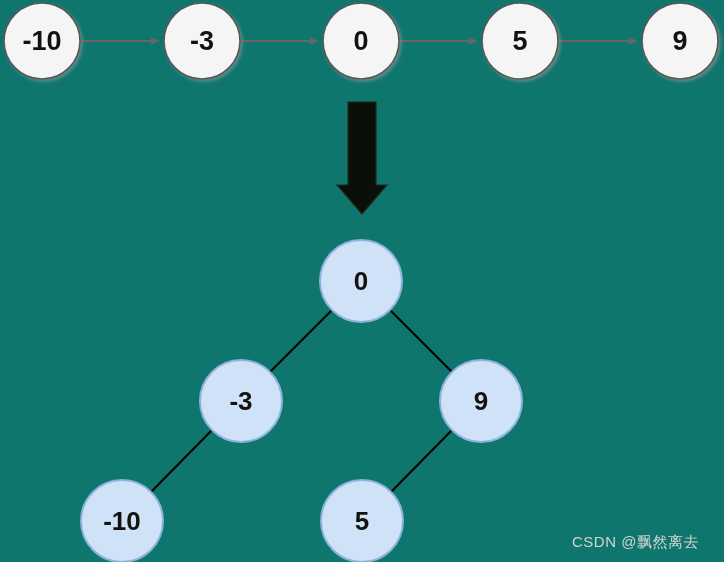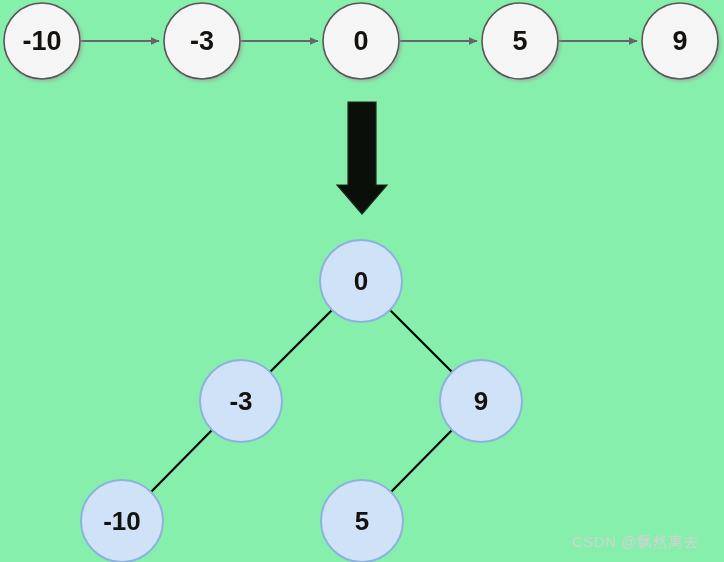--- a/index.html
+++ b/index.html
@@ -7,21 +7,21 @@
     padding: 0;
     background: #ffffff;
   }
   body {
     font-family: "Liberation Sans", sans-serif;
   }
   #canvas {
     position: relative;
     width: 724px;
     height: 562px;
-    background: #86efac;
+    background: #0f766e;
     overflow: hidden;
   }
   #diagram-svg {
     position: absolute;
     top: 0;
     left: 0;
     width: 724px;
     height: 562px;
   }
   .node-label {

